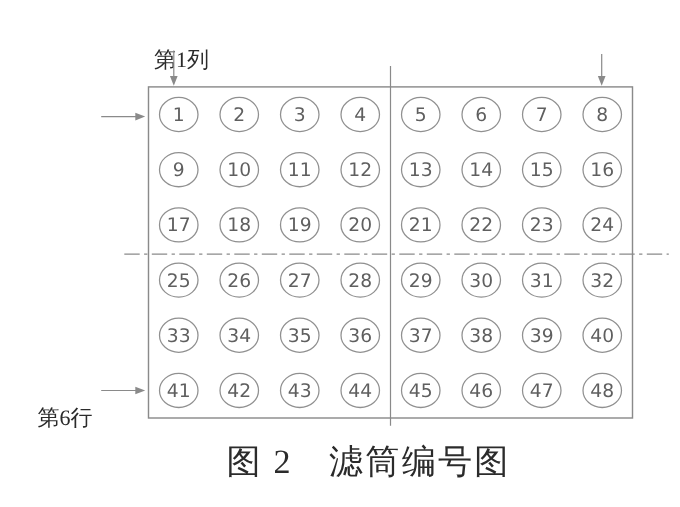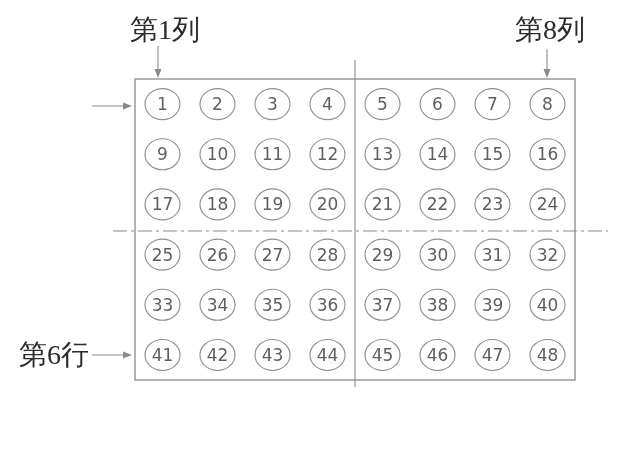--- a/index.html
+++ b/index.html
@@ -49,23 +49,24 @@
   }
   .circle-number {
     fill: var(--number, #5f5f5f);
     font-family: "DejaVu Sans", "Liberation Sans", sans-serif;
     font-size: 17px;
     text-anchor: middle;
   }
   .anno-label {
     position: absolute;
     color: var(--label, #2b2b2b);
-    font-size: 28px;
+    font-size: 20px;
     line-height: 27px;
     white-space: pre;
+    margin-top: 26px;
   }
   .anno-col {
     width: 120px;
     text-align: center;
   }
   .caption {
     position: absolute;
     left: 52px;
     top: 399px;
     width: 566px;
@@ -76,24 +77,23 @@
     white-space: pre;
   }
 </style>
 </head>
 <body>
 
 <div class="stage" style="--bg: #ffffff; --line: #8a8a8a; --circle: #909090; --number: #5f5f5f; --label: #2b2b2b;">
 
   <div class="anno-label anno-col" style="left:105px; top:16px;">第1列</div>
 
-  <div class="anno-label anno-col" style="left:490px; top:16px;">第8列</div>
-
-
-  <div class="anno-label" style="left:19px; top:341px;">第6行</div>
+
+
+  <div class="anno-label" style="left:34px; top:341px;">第6行</div>
 
   <svg class="drawing-svg" viewBox="0 0 618 461" xmlns="http://www.w3.org/2000/svg">
 
     <rect x="135" y="79" width="440" height="301" class="stroke-line"></rect>
 
     <line x1="355" y1="60" x2="355" y2="387" class="stroke-thin"></line>
 
     <line x1="113" y1="231" x2="608" y2="231" class="centerline-h"></line>
 
     <g>
@@ -305,13 +305,14 @@
           <ellipse cx="492.5" cy="354.95000000000005" rx="17.5" ry="15.5" class="circle-outline"></ellipse>
           <text x="492.5" y="360.95000000000005" class="circle-number">47</text>
         </g>
         <g>
           <ellipse cx="547.5" cy="354.95000000000005" rx="17.5" ry="15.5" class="circle-outline"></ellipse>
           <text x="547.5" y="360.95000000000005" class="circle-number">48</text>
         </g>
       </g>
   </svg>
 
+  <div class="caption">图 2　滤筒编号图</div>
 </div>
 
 </body></html>

